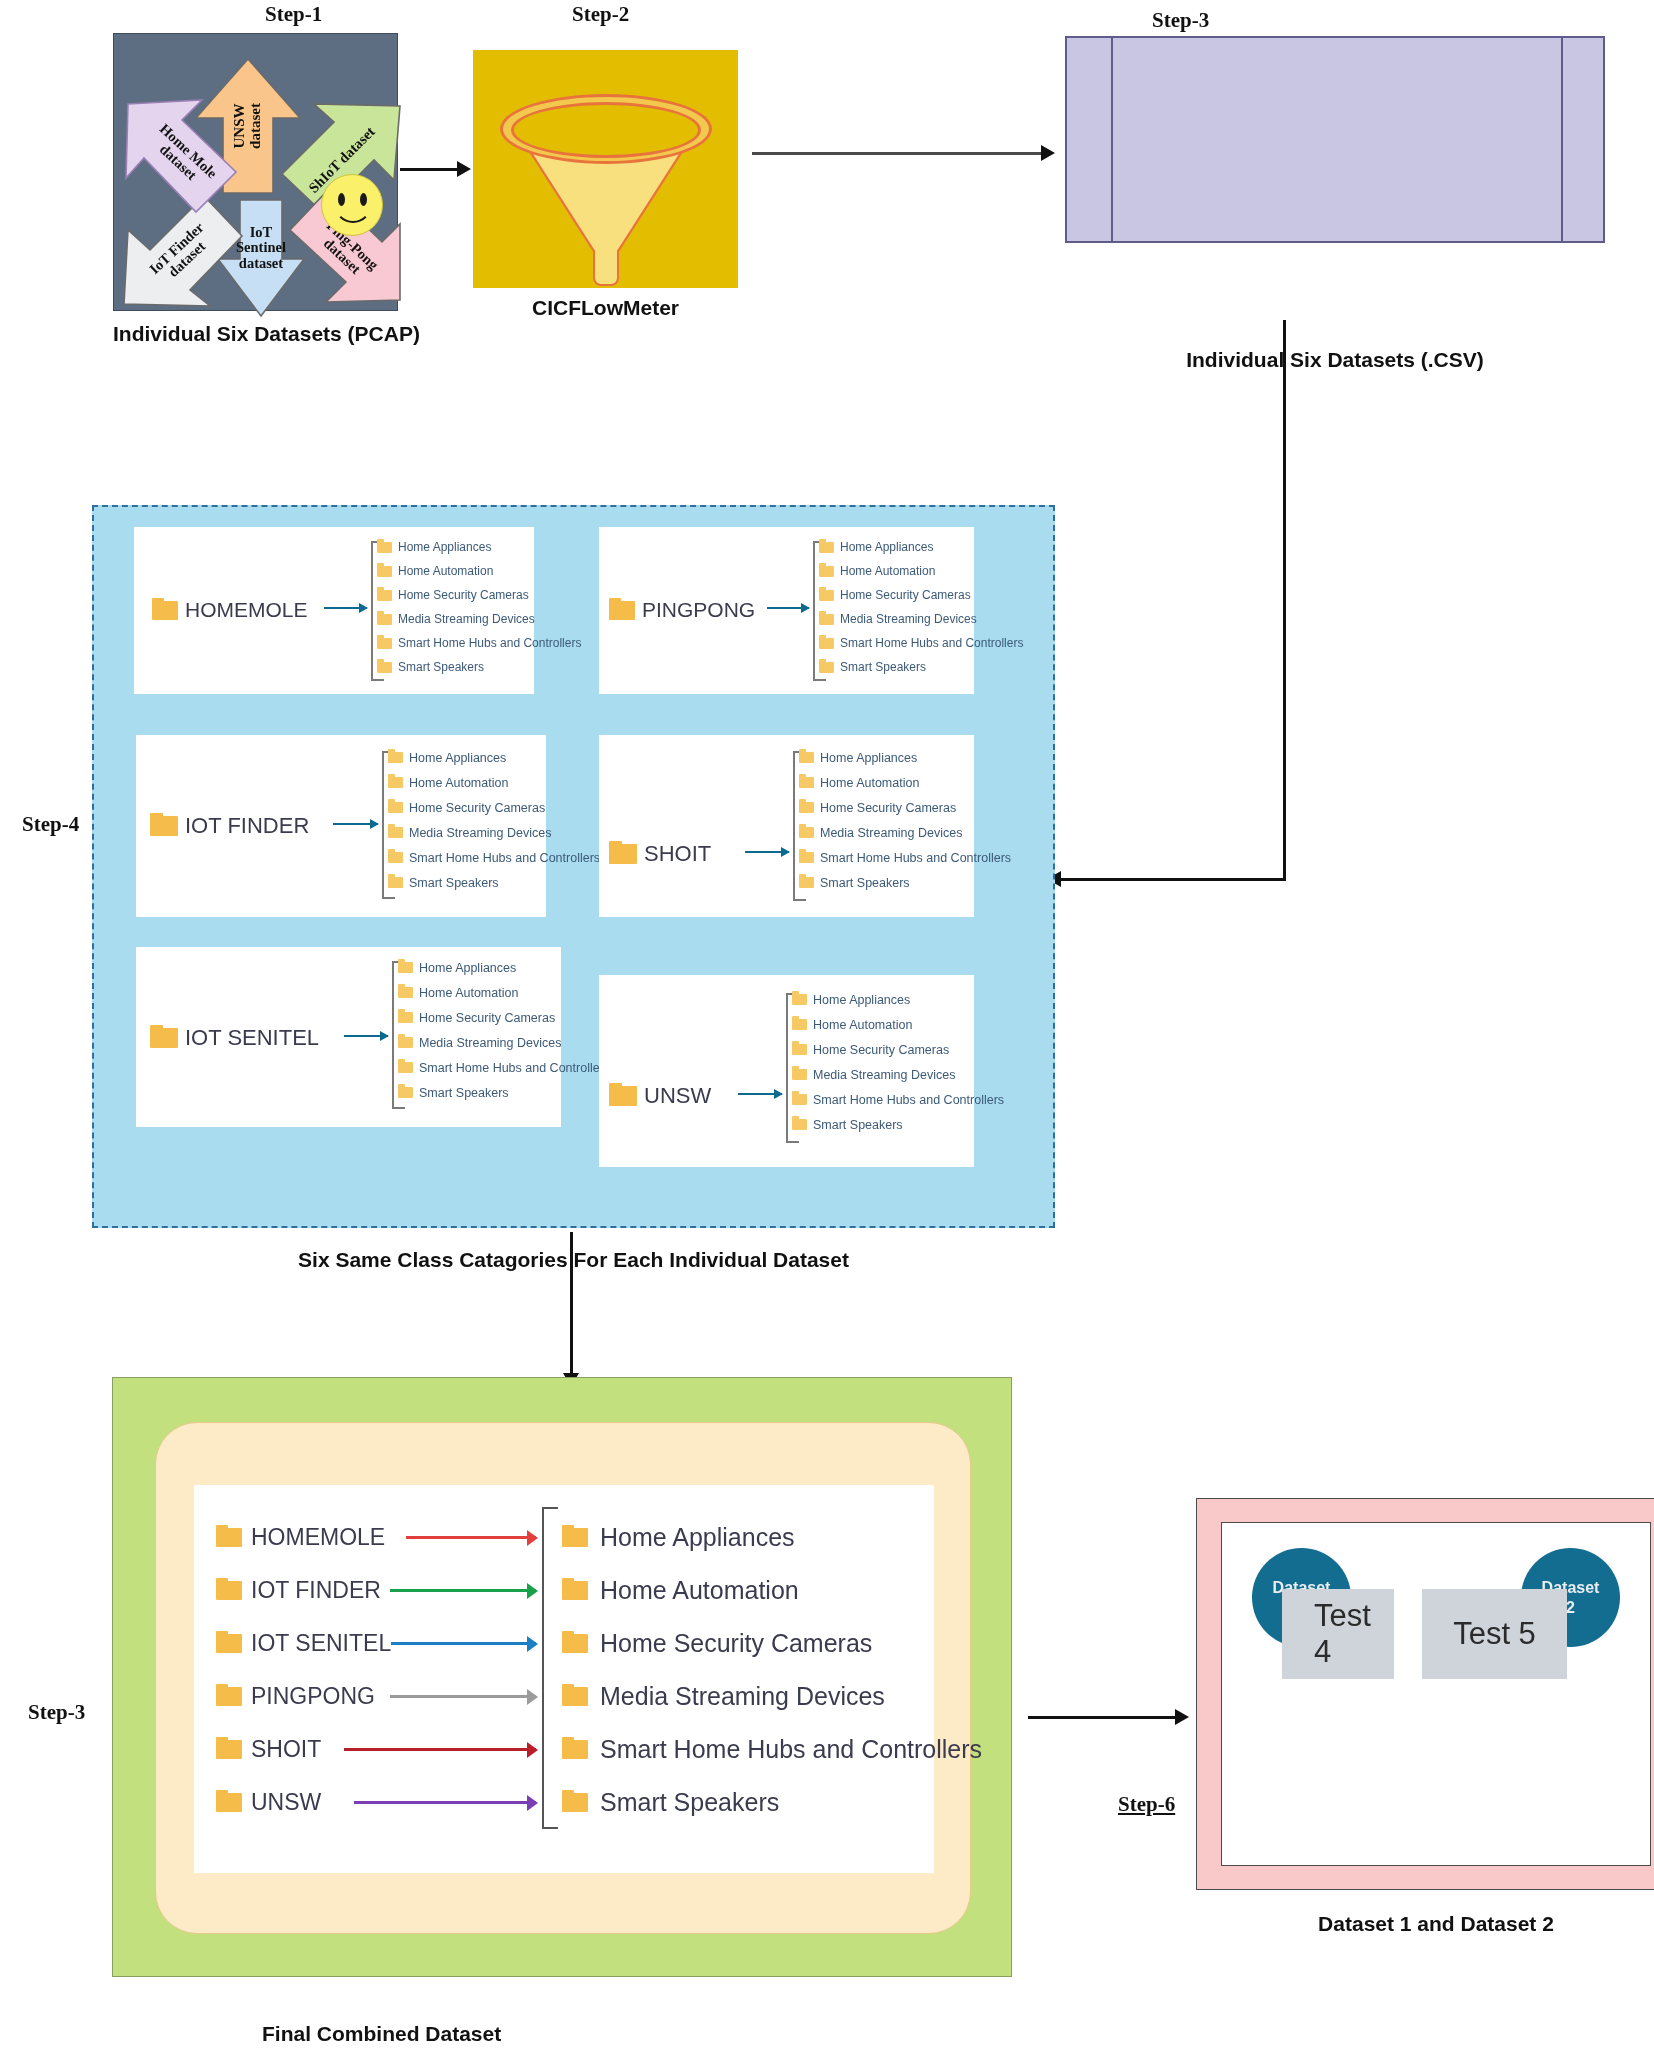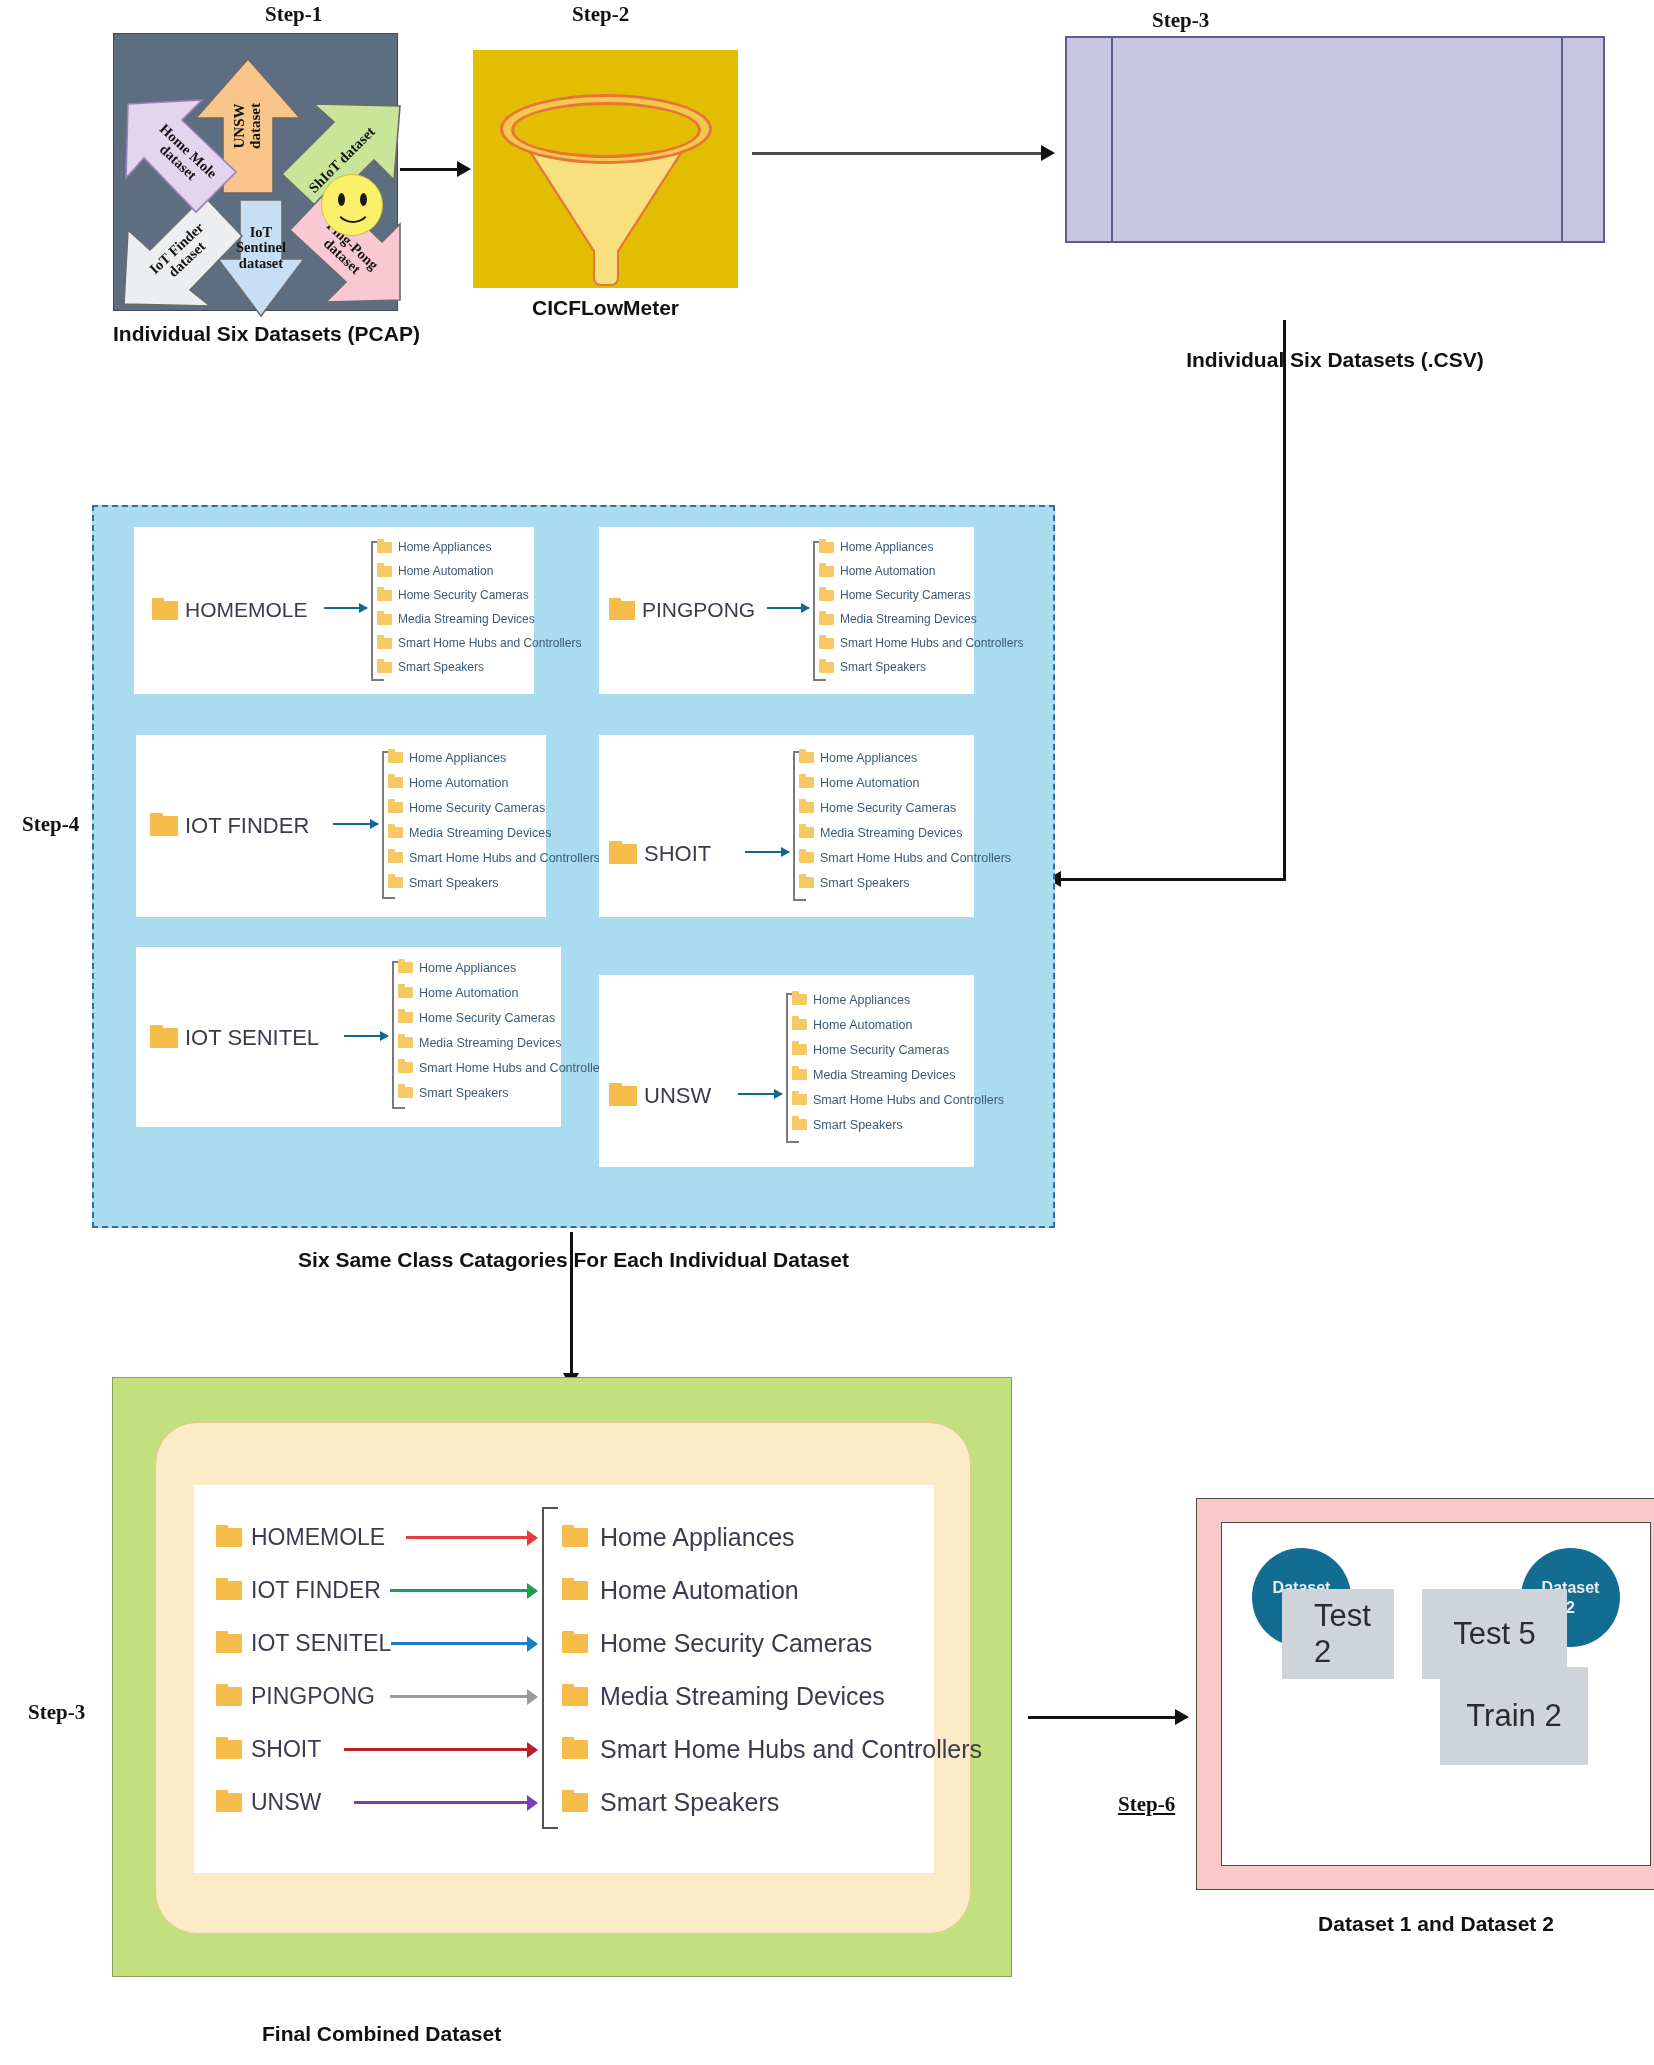--- a/index.html
+++ b/index.html
@@ -620,26 +620,23 @@
       <span>Dataset</span>
       <span>1</span>
     </div>
     <div class="ds-circle" style="left:299px; top:25px;">
       <span>Dataset</span>
       <span>2</span>
     </div>
 
     <div class="panel-box" style="left:60px; top:66px; width:82px; height:90px;"></div>
     <div class="panel-box" style="left:92px; top:66px; width:80px; height:90px;">
-      <span>Test 2</span>
+      <span>Test 4</span>
     </div>
     <div class="panel-box" style="left:200px; top:66px; width:145px; height:90px;">
       <span>Test 5</span>
     </div>
 
-    <div class="panel-box" style="left:218px; top:144px; width:148px; height:98px;">
-      <span>Train 2</span>
-    </div>
 
   </div>
 </div>
 
 <div class="abs caption" style="left:1196px; top:1912px; width:480px;">Dataset 1 and Dataset 2</div>
 
 </body></html>

